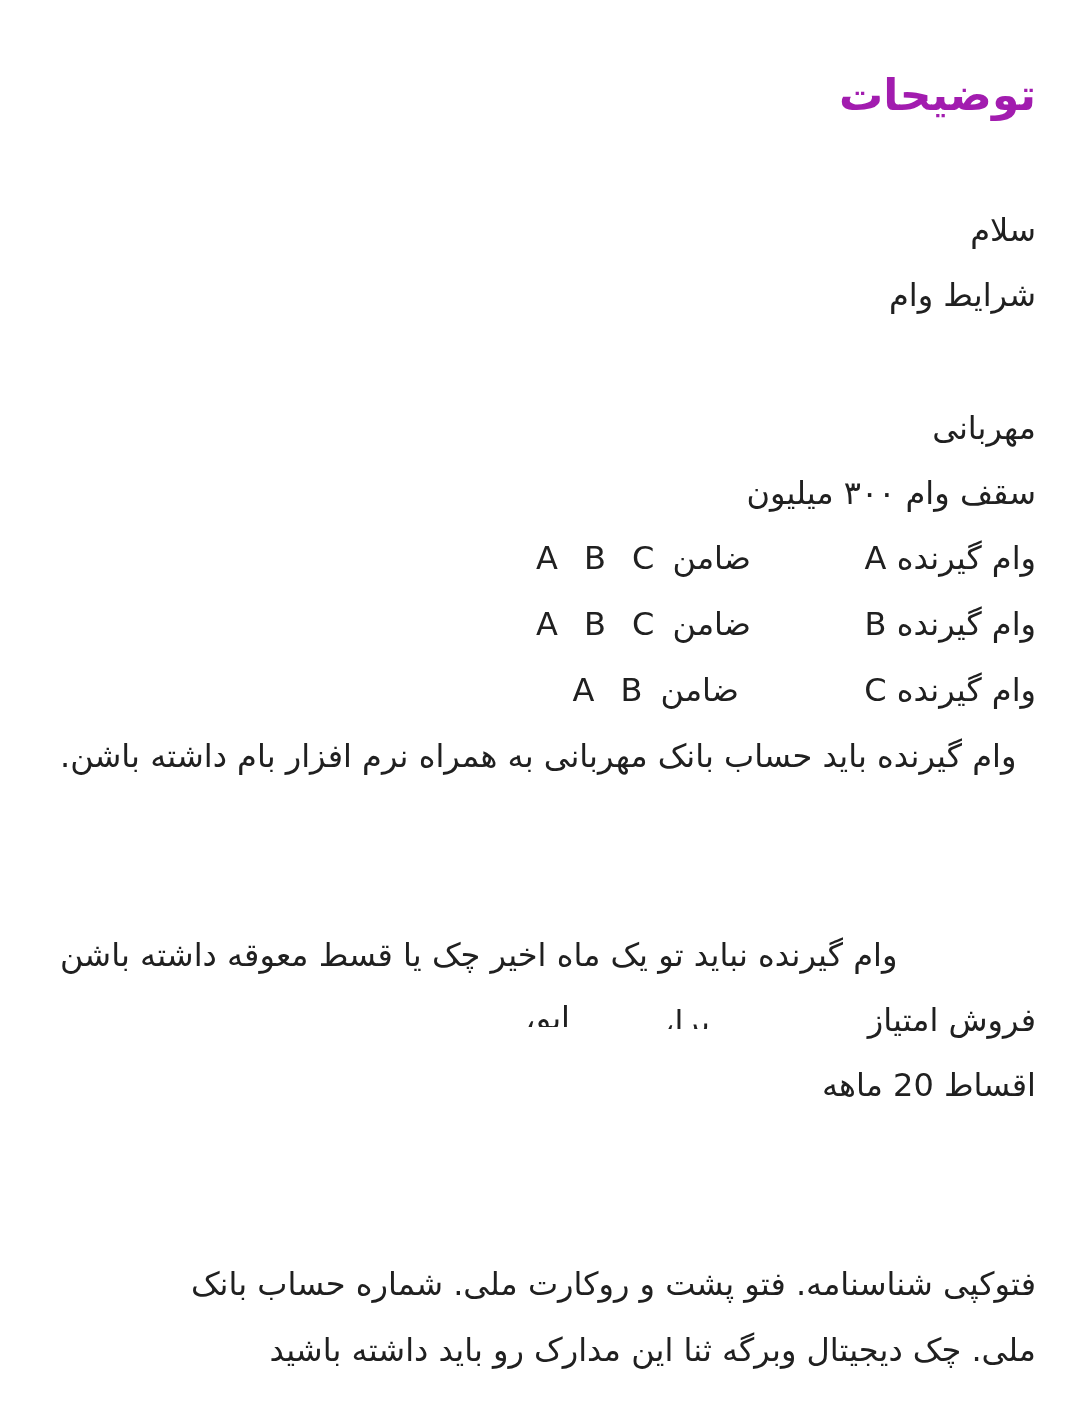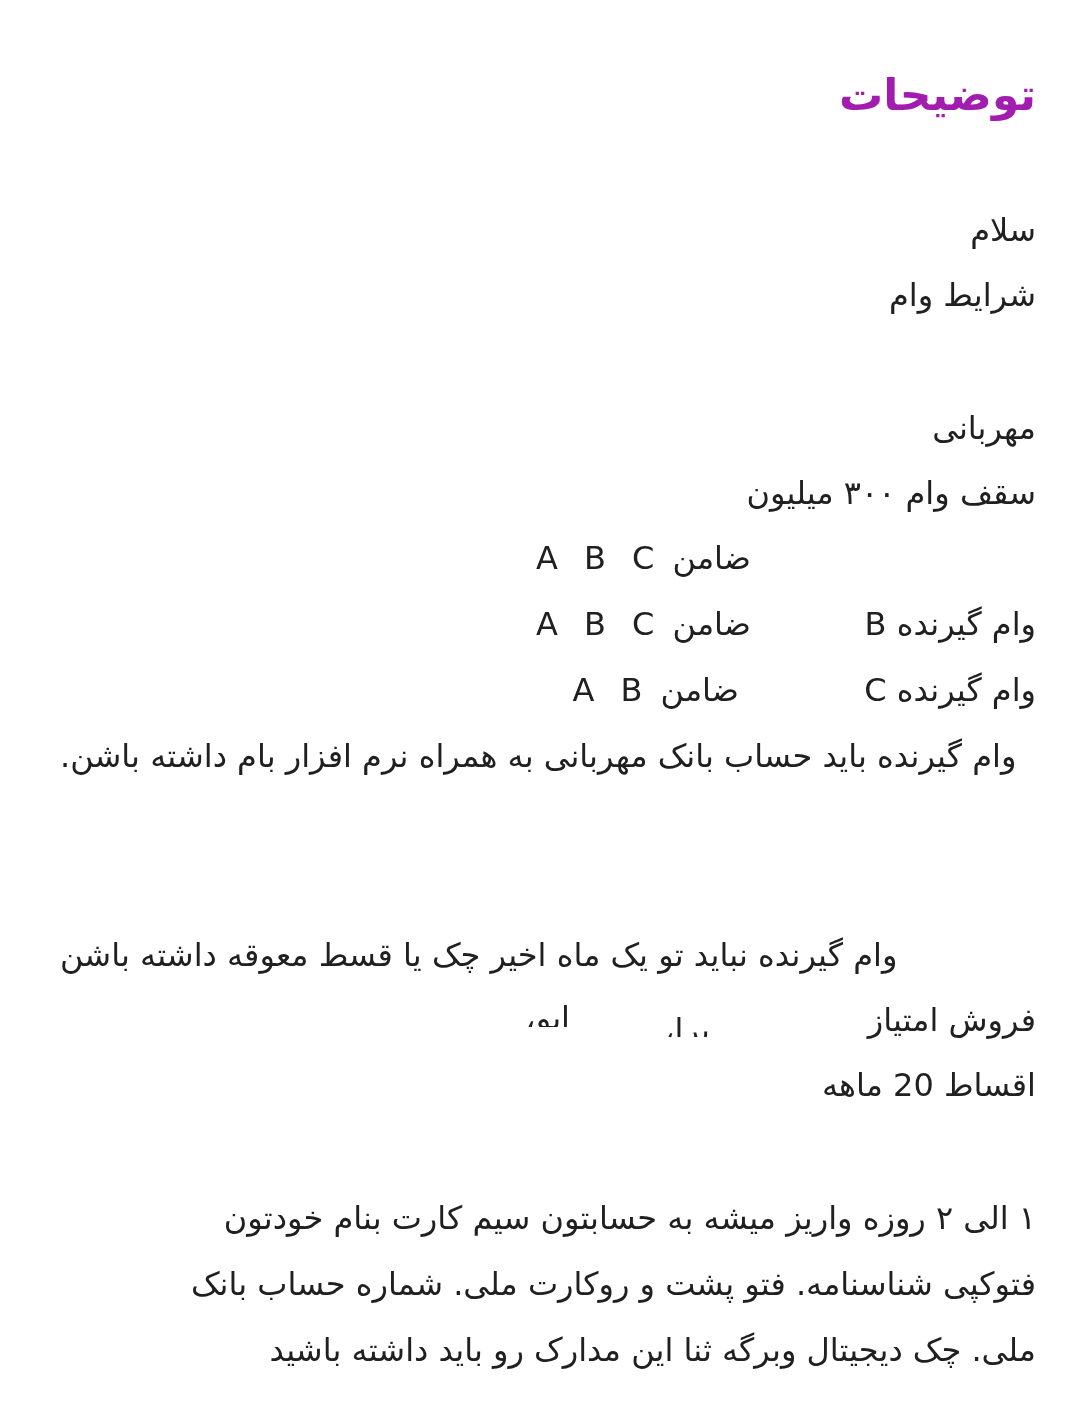--- a/index.html
+++ b/index.html
@@ -91,20 +91,21 @@
 
   <h1 class="title">توضیحات</h1>
 
   <div class="line" style="top:197px;">سلام</div>
   <div class="line" style="top:262px;margin-left:40px;">شرایط وام</div>
 
   <div class="line" style="top:395px;">مهربانی</div>
   <div class="line" style="top:460px;">سقف وام ۳۰۰ میلیون</div>
 
   <div class="row" style="top:525px;">
+    <span class="borrower">وام گیرنده A</span>
     <span class="guarantor">
       <span>ضامن</span>
       <span class="latin">A B C</span>
     </span>
   </div>
 
   <div class="row" style="top:591px;">
     <span class="borrower">وام گیرنده B</span>
     <span class="guarantor">
       <span>ضامن</span>
@@ -119,23 +120,22 @@
       <span class="latin">A B</span>
     </span>
   </div>
 
   <div class="line wide" style="top:723px;">وام گیرنده  باید حساب بانک مهربانی به همراه نرم افزار بام داشته باشن.</div>
 
   <div class="line" style="top:922px; left:60px;">وام گیرنده  نباید تو یک ماه اخیر چک یا قسط معوقه داشته باشن</div>
 
   <div class="line" style="top:987px;margin-left:18px;">فروش امتیاز</div>
   <div class="redacted-zone">
-    <span class="frag" style="right:150px; top:12px; height:22px;margin-top:8px;">برا،</span>
+    <span class="frag" style="right:150px; top:12px; height:22px;">برا،</span>
     <span class="frag" style="right:290px; top:8px; height:24px;">ایو،</span>
   </div>
 
   <div class="line" style="top:1052px; max-width:222px; overflow:hidden;">اقساط 20 ماهه</div>
 
-  <div class="line" style="top:1185px;">۱ الی ۲ روزه واریز میشه به حسابتون سیم کارت بنام خودتون</div>
   <div class="line" style="top:1251px;">فتوکپی شناسنامه. فتو پشت و روکارت ملی. شماره حساب بانک</div>
   <div class="line" style="top:1317px;">ملی. چک دیجیتال وبرگه ثنا این مدارک رو باید داشته باشید</div>
 
 </div>
 
 </body></html>

